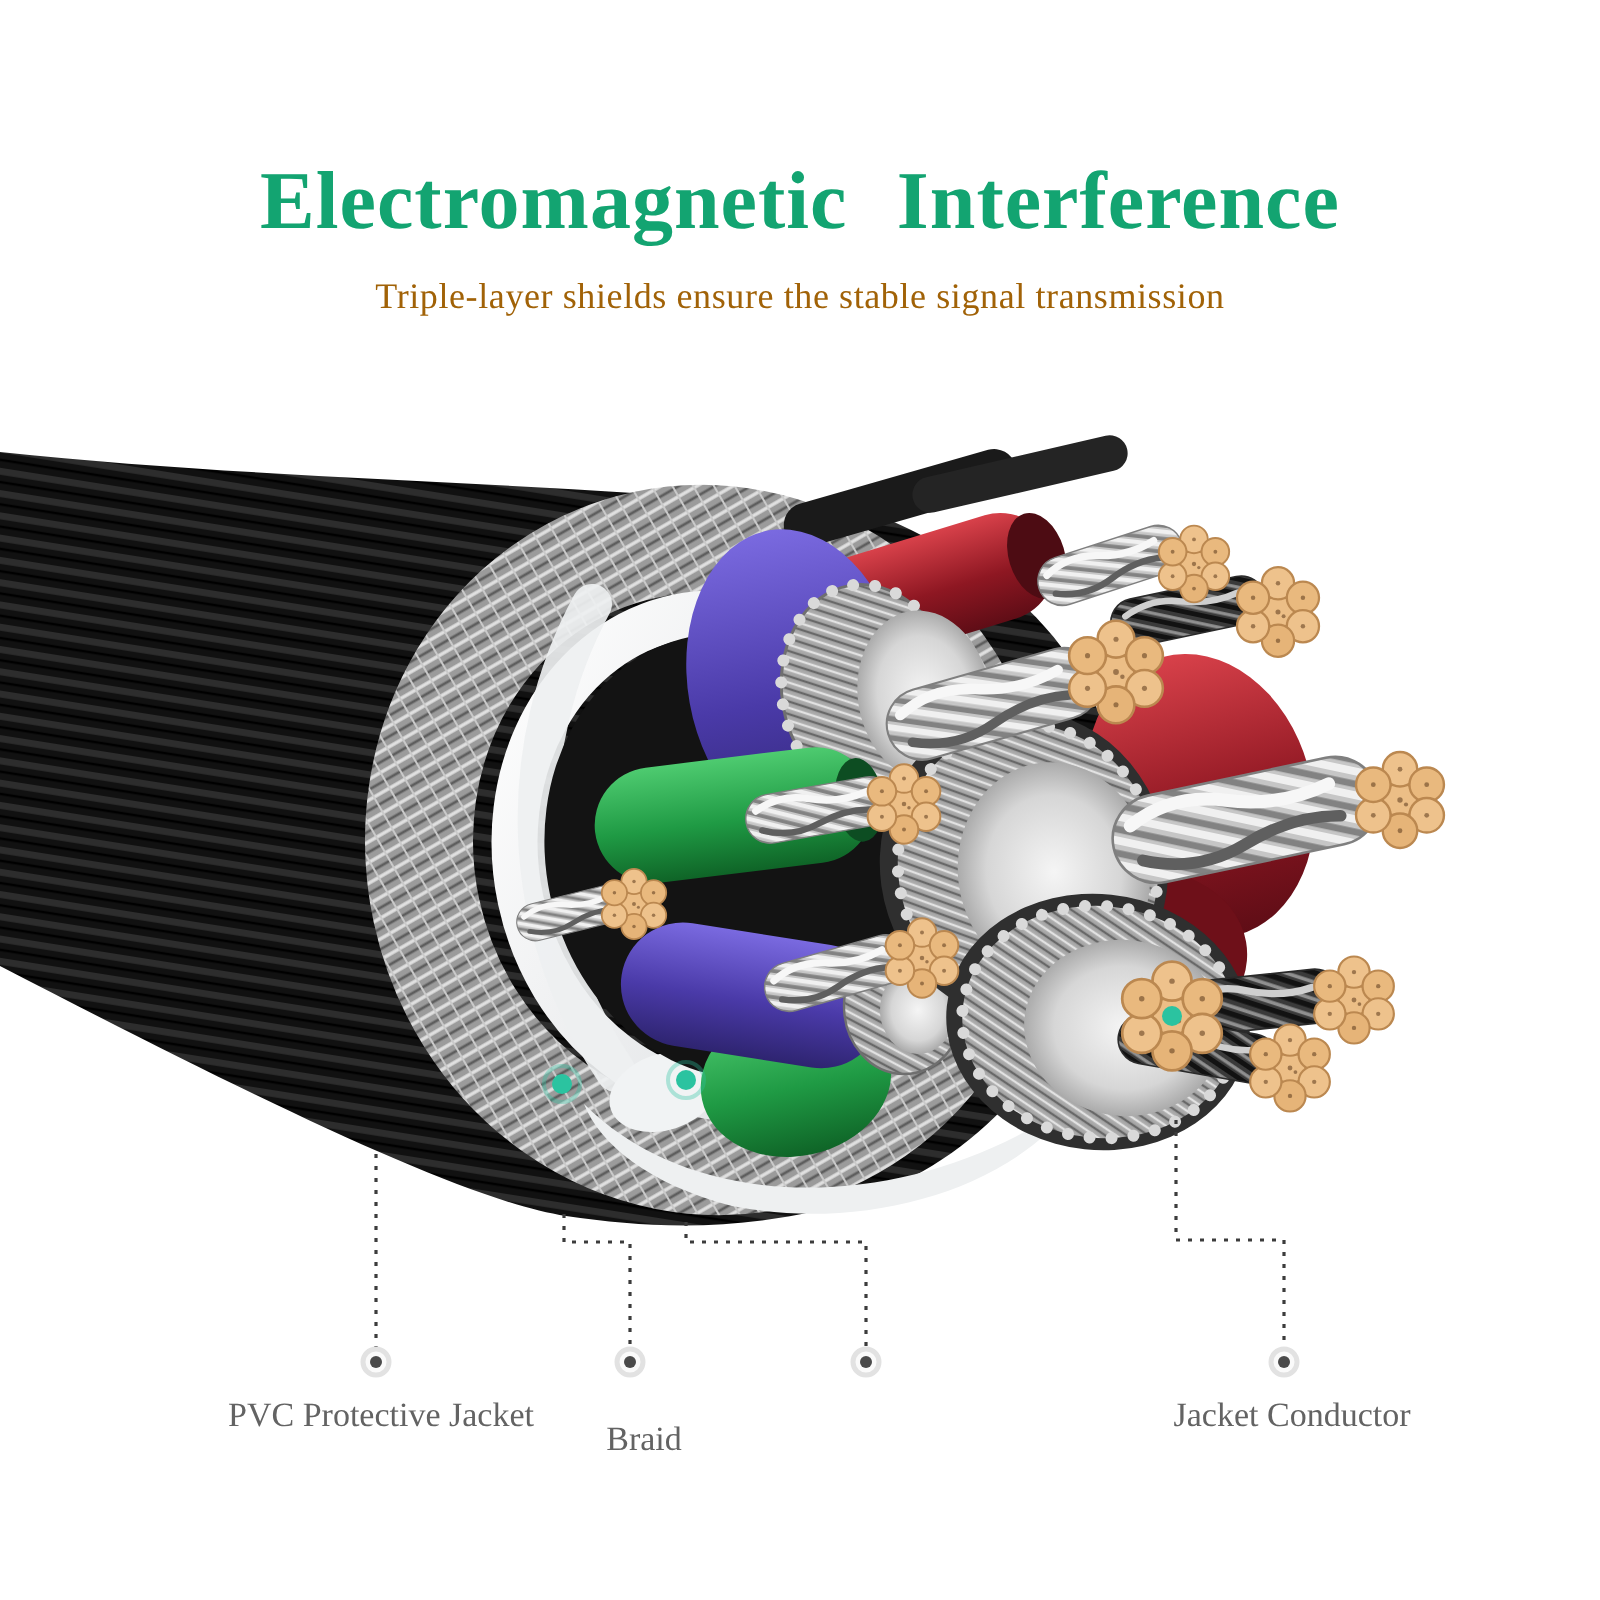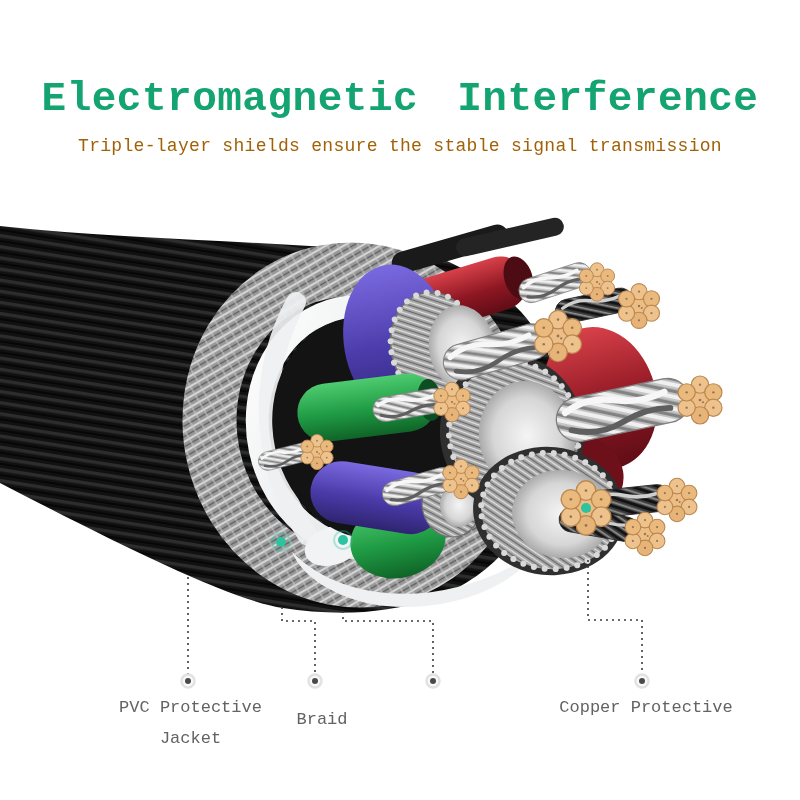--- a/index.html
+++ b/index.html
@@ -1,17 +1,17 @@
 <!DOCTYPE html>
 <html><head>
 <meta charset="utf-8">
 <style>
   html,body{margin:0;padding:0;background:#fff;}
   .page{position:relative;width:792px;height:800px;background:#ffffff;overflow:hidden;
-        font-family:Liberation Mono, monospace;}
+        font-family:Liberation Serif, serif;}
   .hdr{position:absolute;top:76px;left:0;width:800px;text-align:center;}
   .hdr h1{margin:0;font-size:41px;font-weight:bold;color:#13a471;letter-spacing:0.5px;word-spacing:14px;}
   .hdr p{margin:14px 0 0 0;font-size:18px;color:#a16207;letter-spacing:0.3px;}
   .fig{position:absolute;left:0;top:0;width:800px;height:800px;}
   .callout{position:absolute;font-size:17px;line-height:1.8;color:#636363;text-align:center;}
   .co-pvc{left:113px;top:693px;width:155px;}
   .co-braid{left:272px;top:693px;width:100px;margin-top:12px;}
   .co-foil{left:355px;top:693px;width:170px;}
   .co-copper{left:551px;top:693px;width:190px;}
 </style>
@@ -230,16 +230,16 @@
       <g>
             <circle cx="642" cy="681" r="6.5" fill="#fafafa" stroke="#e2e2e2" stroke-width="2.5"></circle>
             <circle cx="642" cy="681" r="3" fill="#4a4a4a"></circle>
           </g>
     </g>
   </svg>
 
   
   <div class="callout co-pvc">PVC Protective Jacket</div>
   <div class="callout co-braid">Braid</div>
-  <div class="callout co-copper">Copper Protective</div>
+  <div class="callout co-copper">Jacket Conductor</div>
   </div>
 
 </div>
 
 </body></html>

